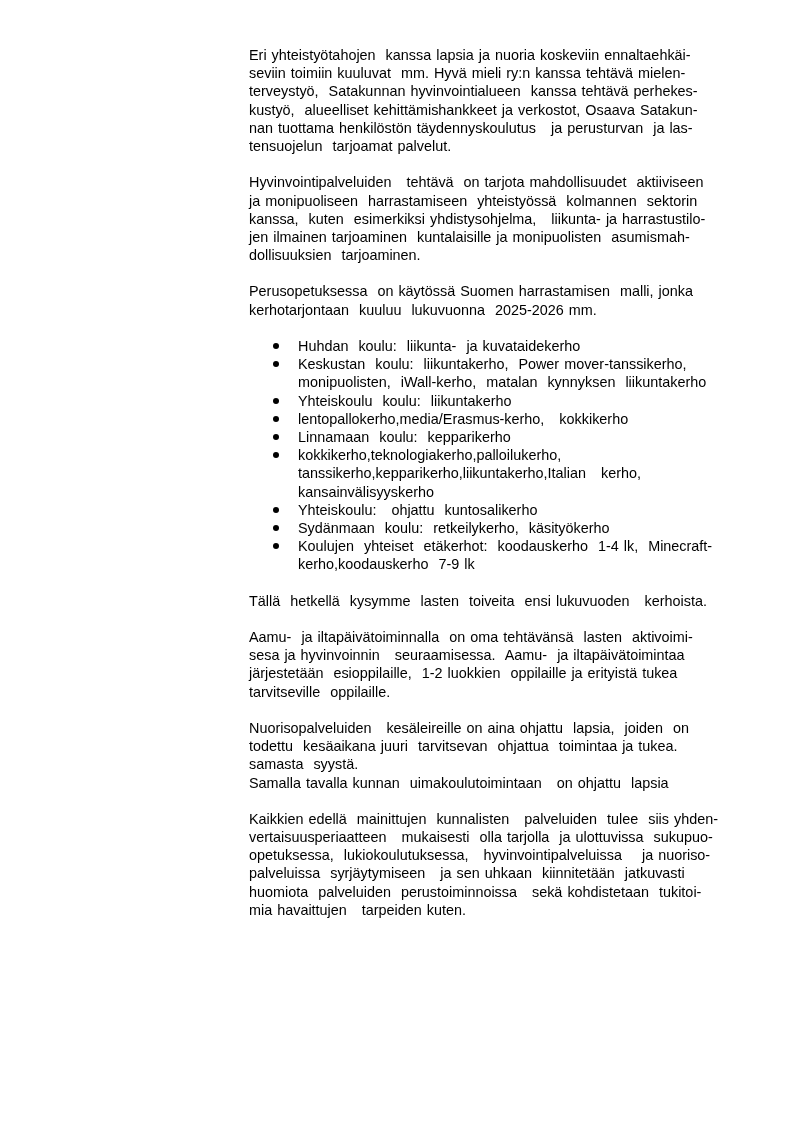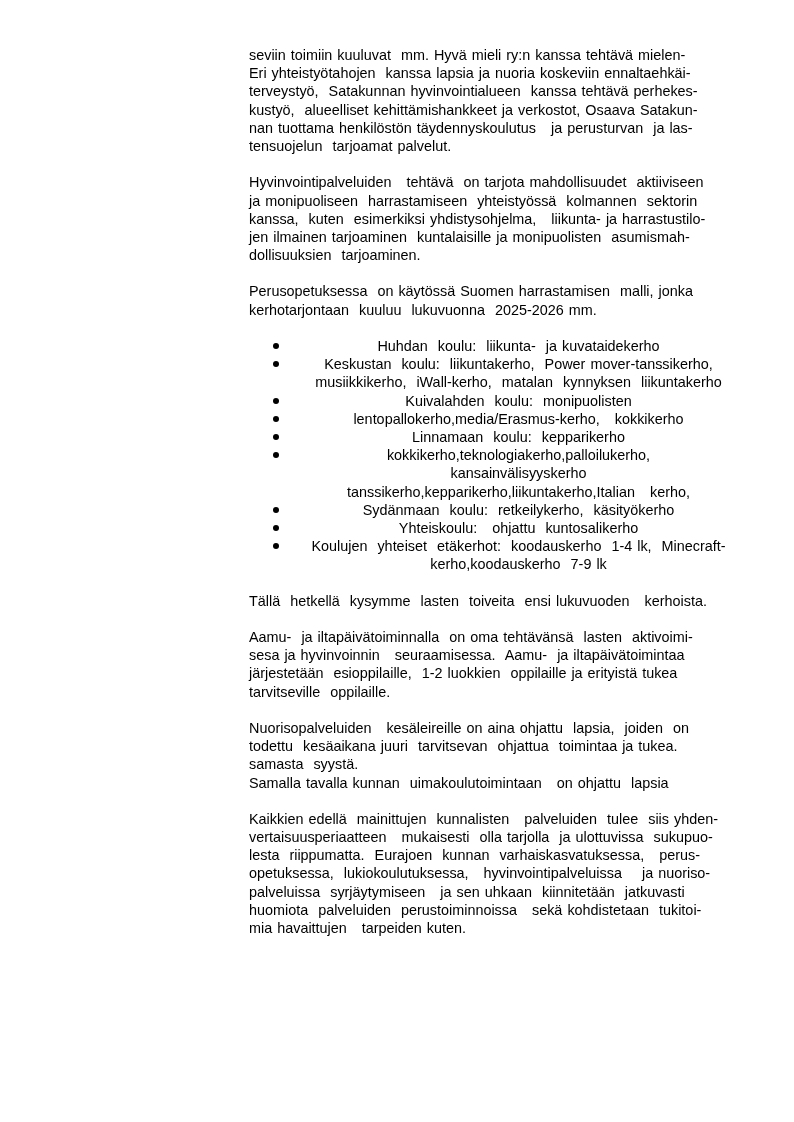--- a/index.html
+++ b/index.html
@@ -13,34 +13,34 @@
     left: 249px;
     top: 46px;
     width: 490px;
     font-size: 14.4px;
     line-height: 18.2px;
     word-spacing: 1px;
   }
   .line { white-space: pre; display: block; height: 18.2px; }
   .para { margin: 0 0 18.2px 0; }
   .list { margin: 0 0 18.2px 0; padding: 0; list-style: none; }
-  .item { position: relative; padding-left: 49px; text-align: center; }
+  .item { position: relative; padding-left: 49px; }
   .bullet {
     position: absolute; left: 24px; top: 6px;
     width: 6px; height: 6px; border-radius: 50%; background: #000;
   }
 </style>
 </head>
 <body>
 
 <div class="page">
 
   <div class="para">
+    <span class="line">Eri yhteistyötahojen  kanssa lapsia ja nuoria koskeviin ennaltaehkäi-</span>
     <span class="line">seviin toimiin kuuluvat  mm. Hyvä mieli ry:n kanssa tehtävä mielen-</span>
-    <span class="line">Eri yhteistyötahojen  kanssa lapsia ja nuoria koskeviin ennaltaehkäi-</span>
     <span class="line">terveystyö,  Satakunnan hyvinvointialueen  kanssa tehtävä perhekes-</span>
     <span class="line">kustyö,  alueelliset kehittämishankkeet ja verkostot, Osaava Satakun-</span>
     <span class="line">nan tuottama henkilöstön täydennyskoulutus   ja perusturvan  ja las-</span>
     <span class="line">tensuojelun  tarjoamat palvelut.</span>
   </div>
 
   <div class="para">
     <span class="line">Hyvinvointipalveluiden   tehtävä  on tarjota mahdollisuudet  aktiiviseen</span>
     <span class="line">ja monipuoliseen  harrastamiseen  yhteistyössä  kolmannen  sektorin</span>
     <span class="line">kanssa,  kuten  esimerkiksi yhdistysohjelma,   liikunta- ja harrastustilo-</span>
@@ -54,47 +54,47 @@
   </div>
 
   <ul class="list">
     <li class="item">
       <span class="bullet"></span>
       <span class="line">Huhdan  koulu:  liikunta-  ja kuvataidekerho</span>
     </li>
     <li class="item">
       <span class="bullet"></span>
       <span class="line">Keskustan  koulu:  liikuntakerho,  Power mover-tanssikerho,</span>
-      <span class="line">musiikkikerho,  iWall-kerho,  matalan  kynnyksen  liikuntakerho</span>
+      <span class="line">monipuolisten,  iWall-kerho,  matalan  kynnyksen  liikuntakerho</span>
     </li>
     <li class="item">
       <span class="bullet"></span>
-      <span class="line">Kuivalahden  koulu:  monipuolisten</span>
+      <span class="line">Yhteiskoulu  koulu:  liikuntakerho</span>
     </li>
     <li class="item">
       <span class="bullet"></span>
       <span class="line">lentopallokerho,media/Erasmus-kerho,   kokkikerho</span>
     </li>
     <li class="item">
       <span class="bullet"></span>
       <span class="line">Linnamaan  koulu:  kepparikerho</span>
     </li>
     <li class="item">
       <span class="bullet"></span>
       <span class="line">kokkikerho,teknologiakerho,palloilukerho,</span>
+      <span class="line">tanssikerho,kepparikerho,liikuntakerho,Italian   kerho,</span>
       <span class="line">kansainvälisyyskerho</span>
-      <span class="line">tanssikerho,kepparikerho,liikuntakerho,Italian   kerho,</span>
+    </li>
+    <li class="item">
+      <span class="bullet"></span>
+      <span class="line">Yhteiskoulu:   ohjattu  kuntosalikerho</span>
     </li>
     <li class="item">
       <span class="bullet"></span>
       <span class="line">Sydänmaan  koulu:  retkeilykerho,  käsityökerho</span>
-    </li>
-    <li class="item">
-      <span class="bullet"></span>
-      <span class="line">Yhteiskoulu:   ohjattu  kuntosalikerho</span>
     </li>
     <li class="item">
       <span class="bullet"></span>
       <span class="line">Koulujen  yhteiset  etäkerhot:  koodauskerho  1-4 lk,  Minecraft-</span>
       <span class="line">kerho,koodauskerho  7-9 lk</span>
     </li>
   </ul>
 
   <div class="para">
     <span class="line">Tällä  hetkellä  kysymme  lasten  toiveita  ensi lukuvuoden   kerhoista.</span>
@@ -110,20 +110,19 @@
   <div class="para">
     <span class="line">Nuorisopalveluiden   kesäleireille on aina ohjattu  lapsia,  joiden  on</span>
     <span class="line">todettu  kesäaikana juuri  tarvitsevan  ohjattua  toimintaa ja tukea.</span>
     <span class="line">samasta  syystä.</span>
     <span class="line">Samalla tavalla kunnan  uimakoulutoimintaan   on ohjattu  lapsia</span>
   </div>
 
   <div class="para">
     <span class="line">Kaikkien edellä  mainittujen  kunnalisten   palveluiden  tulee  siis yhden-</span>
     <span class="line">vertaisuusperiaatteen   mukaisesti  olla tarjolla  ja ulottuvissa  sukupuo-</span>
-    <span class="line">lesta  riippumatta.  Eurajoen  kunnan  varhaiskasvatuksessa,   perus-</span>
     <span class="line">opetuksessa,  lukiokoulutuksessa,   hyvinvointipalveluissa    ja nuoriso-</span>
     <span class="line">palveluissa  syrjäytymiseen   ja sen uhkaan  kiinnitetään  jatkuvasti</span>
     <span class="line">huomiota  palveluiden  perustoiminnoissa   sekä kohdistetaan  tukitoi-</span>
     <span class="line">mia havaittujen   tarpeiden kuten.</span>
   </div>
 
 </div>
 
 </body></html>

